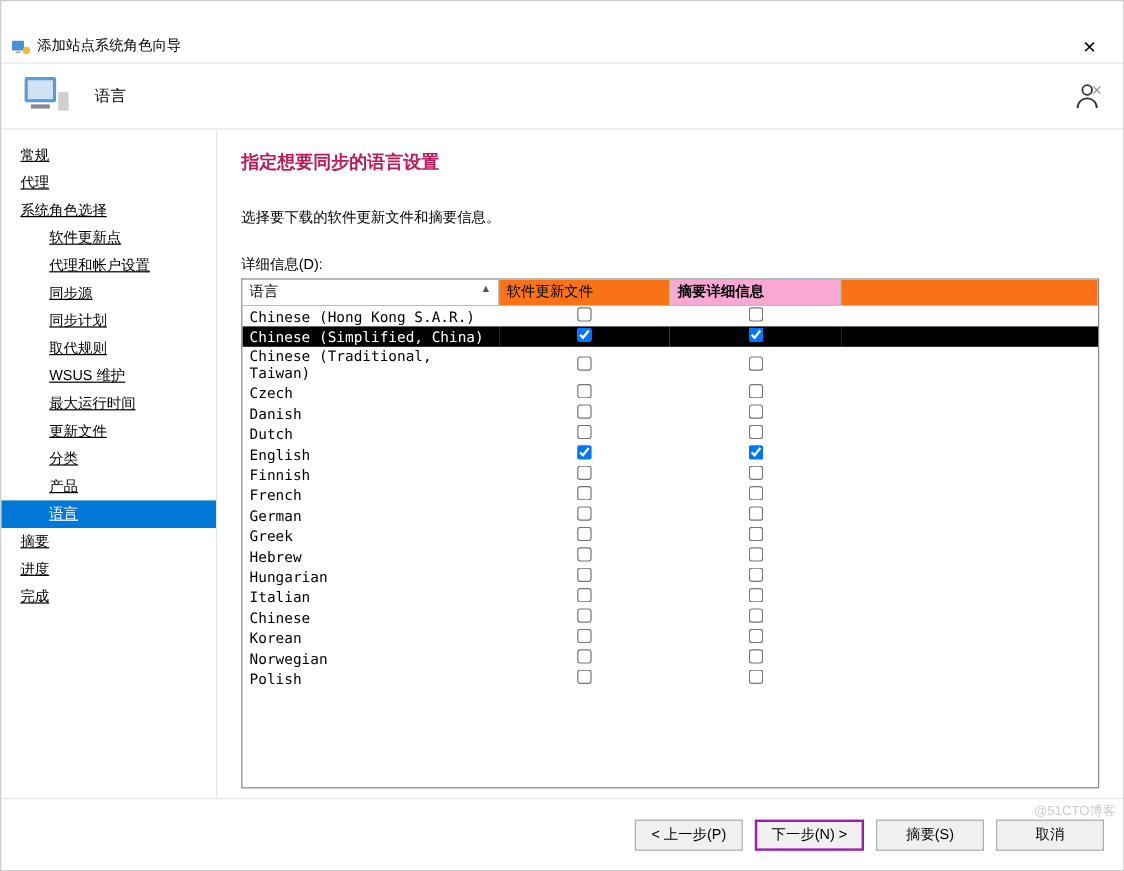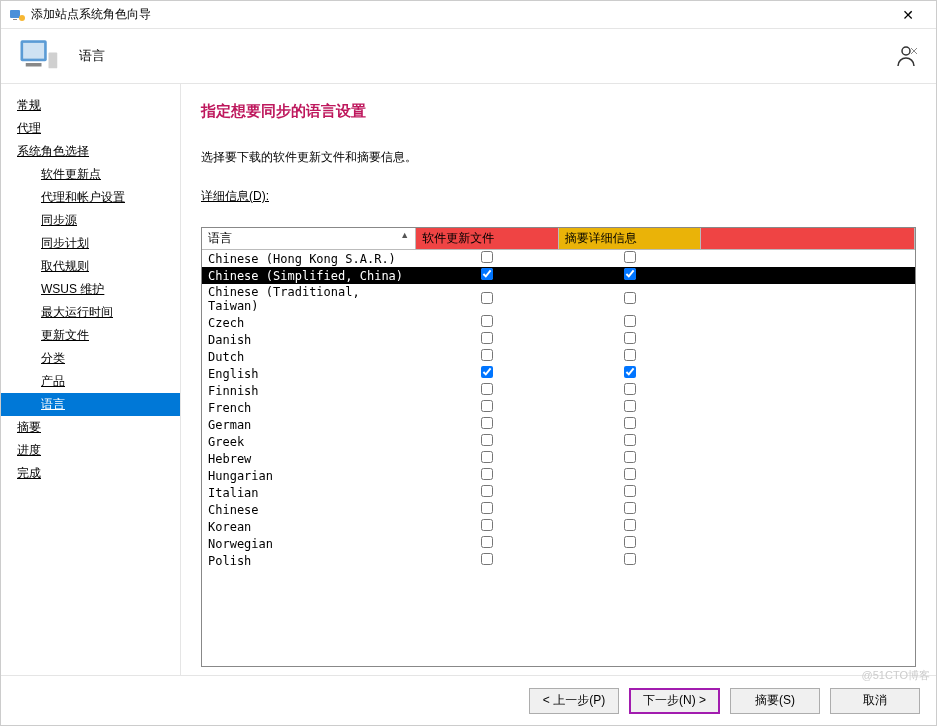--- a/index.html
+++ b/index.html
@@ -1,47 +1,47 @@
 <!DOCTYPE html>
 <html><head>
 <meta charset="utf-8">
 <style>
 * { box-sizing: border-box; margin: 0; padding: 0; }
 body { font-family: "Microsoft YaHei", "Segoe UI", sans-serif; font-size: 12px; background: #fff; color: #000; }
 .window { width: 937px; height: 726px; display: flex; flex-direction: column; border: 1px solid #ccc; position: relative; }
-.titlebar { height: 28px; display: flex; align-items: center; padding: 0 8px; border-bottom: 1px solid #e5e5e5; }
+.titlebar { height: 28px; display: flex; align-items: center; padding: 0 8px; border-bottom: 1px solid #e5e5e5; margin-top: 24px; }
 .titlebar-icon { width: 16px; height: 16px; margin-right: 6px; }
 .titlebar-text { flex: 1; font-size: 12px; }
 .close-btn { width: 40px; height: 100%; display: flex; align-items: center; justify-content: center; cursor: pointer; font-size: 14px; }
 .header { height: 55px; display: flex; align-items: center; padding: 0 16px; border-bottom: 1px solid #e5e5e5; }
 .header-icon { width: 42px; height: 42px; margin-right: 20px; }
 .header-title { flex: 1; font-size: 13px; }
 .header-right-icon { width: 24px; height: 24px; }
 .body { flex: 1; display: flex; overflow: hidden; }
 .sidebar { width: 180px; padding: 10px 0; border-right: 1px solid #e5e5e5; overflow-y: auto; }
 .nav-item { padding: 3px 16px; cursor: pointer; font-size: 12px; text-decoration: underline; }
 .nav-item.indent { padding-left: 40px; }
 .nav-item.active { background: #0078d7; color: #fff; }
 .content { flex: 1; padding: 18px 20px 8px 20px; display: flex; flex-direction: column; overflow: hidden; }
 .content-heading { color: #be185d; font-size: 15px; font-weight: bold; margin-bottom: 28px; }
 .instruction { font-size: 12px; margin-bottom: 22px; }
-.detail-label { font-size: 12px; margin-bottom: 22px; text-decoration: underline; }
+.detail-label { font-size: 12px; margin-bottom: 3px; }
 .table-container { flex: 1; border: 1px solid #888; display: flex; flex-direction: column; overflow: hidden; min-height: 0; }
 .scroll-wrap { flex: 1; overflow-y: scroll; min-height: 0; }
 table { width: 100%; border-collapse: collapse; table-layout: fixed; }
-thead th { background: #ef4444; border: 1px solid #bbb; border-top: none; font-weight: normal; text-align: left; padding: 2px 6px; font-size: 12px; position: sticky; top: 0; }
+thead th { background: #f97316; border: 1px solid #bbb; border-top: none; font-weight: normal; text-align: left; padding: 2px 6px; font-size: 12px; position: sticky; top: 0; }
 thead th:first-child { border-left: none; }
 thead th.sort-col { background: #fff; }
-thead th.highlight { background: #eab308; }
+thead th.highlight { background: #f9a8d4; font-weight: bold; }
 .sort-ico { float: right; font-size: 9px; color: #555; }
 tbody td { padding: 1px 6px; font-size: 12px; font-family: SimSun, monospace; height: 17px; }
 tbody tr.selected td { background: #000000; color: #fff; }
 td.chk { text-align: center; }
 .checkbox { width: 12px; height: 12px; margin: 0; }
-.footer { height: 50px; border-top: 1px solid #e5e5e5; display: flex; align-items: center; justify-content: flex-end; gap: 10px; padding: 0 16px; }
+.footer { height: 60px; border-top: 1px solid #e5e5e5; display: flex; align-items: center; justify-content: flex-end; gap: 10px; padding: 0 16px; }
 .btn { min-width: 90px; height: 26px; border: 1px solid #adadad; background: #f0f0f0; font-size: 12px; cursor: pointer; padding: 0 12px; }
 .btn.primary { border: 2px solid #a21caf; }
 .watermark { position: absolute; bottom: 42px; right: 6px; color: #ccc; font-size: 11px; pointer-events: none; }
 </style>
 </head>
 <body>
 
 <div class="window">
   <div class="titlebar">
     <svg class="titlebar-icon" viewBox="0 0 16 16">

